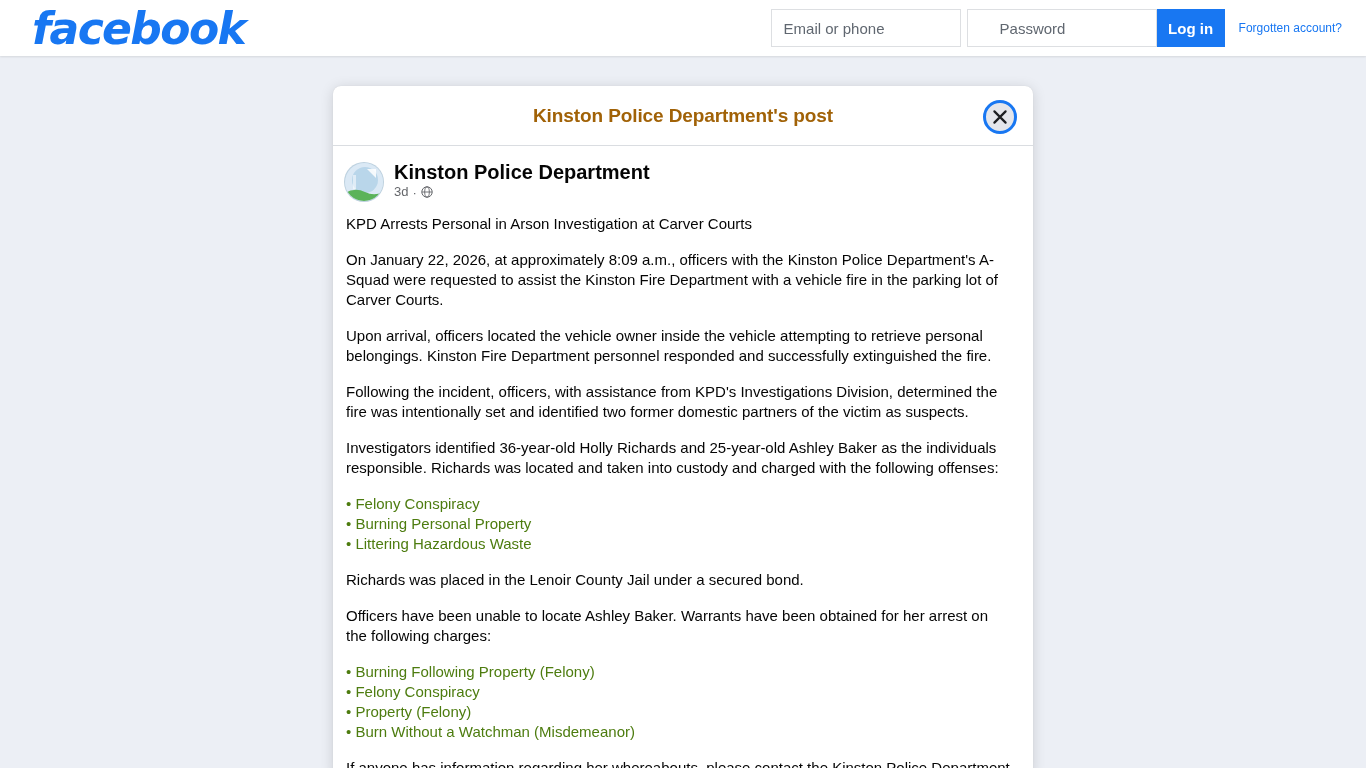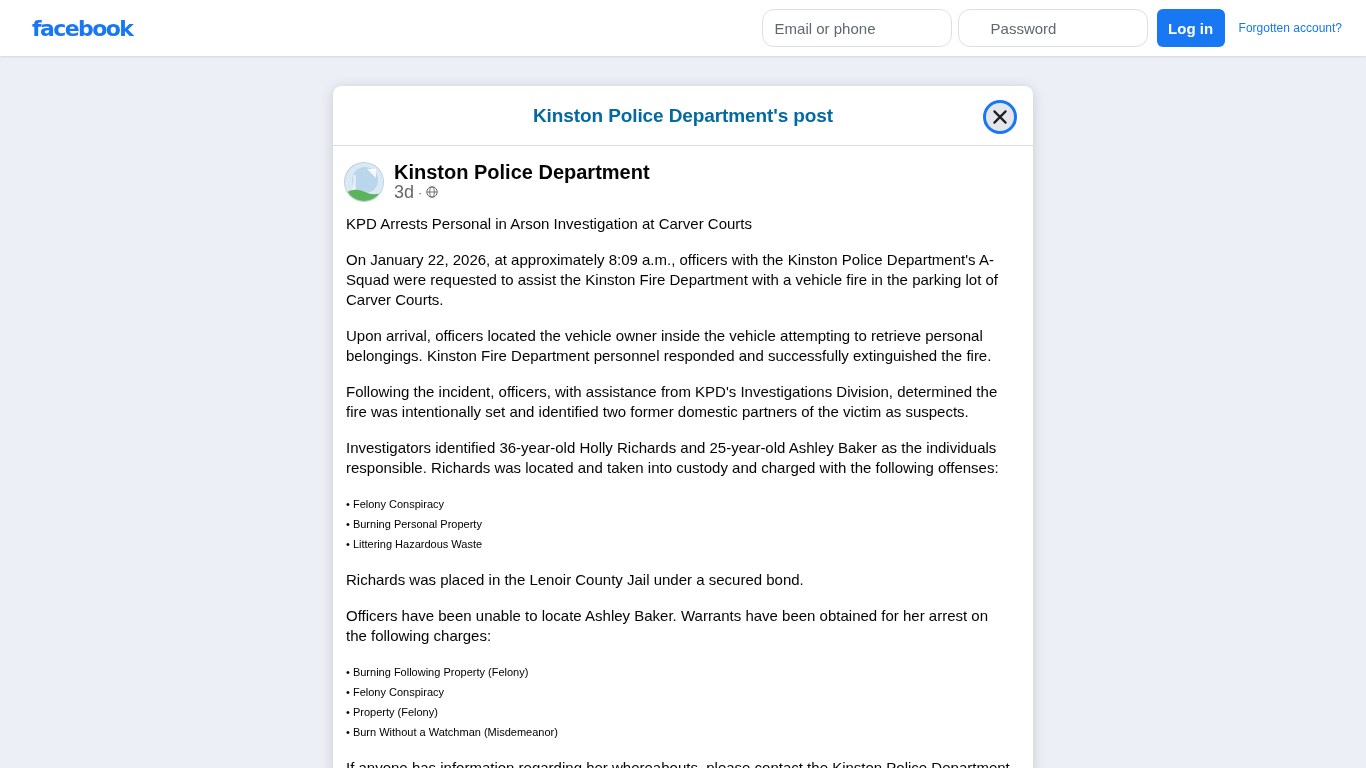--- a/index.html
+++ b/index.html
@@ -29,58 +29,58 @@
     background: #ffffff;
     box-shadow: 0 1px 2px rgba(0,0,0,0.10);
     display: flex;
     align-items: center;
     z-index: 20;
   }
   #fb-logo {
     position: absolute;
     left: 32px;
     top: 12px;
-    font-size: 22px;
+    font-size: 44px;
     line-height: 33px;
     font-weight: bold;
     letter-spacing: -1.6px;
     color: #1877f2;
     font-family: "DejaVu Sans", sans-serif;
     user-select: none;
+    font-style: italic;
   }
   #login-form {
     position: absolute;
     right: 24px;
     top: 9px;
     display: flex;
     align-items: center;
   }
   .login-input {
     width: 190px;
     height: 38px;
     border: 1px solid #dddfe2;
-    border-radius: 12px;
+    border-radius: 0;
     background: #fff;
     font-size: 15px;
     color: #1c1e21;
     padding: 0 12px;
     outline: none;
     font-family: "Liberation Sans", sans-serif;
   }
   .login-input::placeholder { color: #606770; opacity: 1; }
   #password-field { margin-left: 6px; padding-left: 32px; }
   #login-button {
-    margin-left: 9px;
     height: 38px;
     min-width: 68px;
     padding: 0 8px;
     background: #1877f2;
     color: #fff;
     border: none;
-    border-radius: 6px;
+    border-radius: 0;
     font-size: 15px;
     font-weight: bold;
     cursor: pointer;
     font-family: "Liberation Sans", sans-serif;
   }
   #forgotten-account-link {
     margin-left: 14px;
     color: #1877f2;
     font-size: 12px;
     text-decoration: none;
@@ -105,21 +105,21 @@
     position: relative;
     height: 60px;
     border-bottom: 1px solid #dadde1;
     display: flex;
     align-items: center;
     justify-content: center;
   }
   #modal-title {
     font-size: 19px;
     font-weight: bold;
-    color: #0369a1;
+    color: #a16207;
     letter-spacing: -0.1px;
   }
   #close-button {
     position: absolute;
     right: 16px;
     top: 14px;
     width: 34px;
     height: 34px;
     border-radius: 50%;
     background: #e4e6eb;
@@ -164,21 +164,21 @@
     color: #050505;
     line-height: 19px;
     cursor: pointer;
   }
   #post-meta-row {
     display: flex;
     align-items: center;
     margin-top: 2px;
   }
   #post-time {
-    font-size: 18px;
+    font-size: 13px;
     color: #65676b;
     line-height: 16px;
     cursor: pointer;
   }
   #meta-separator {
     font-size: 13px;
     color: #65676b;
     margin: 0 4px;
   }
   #globe-icon { display: block; }
@@ -190,23 +190,23 @@
     padding-left: 2px;
   }
   #post-text p {
     margin: 0 0 16px 0;
   }
   #post-text p:last-child { margin-bottom: 0; }
   .bullet-block {
     margin: 0 0 16px 0;
   }
   .bullet-line {
-    font-size: 11px;
+    font-size: 15px;
     line-height: 20px;
-    color: #000000;
+    color: #4d7c0f;
   }
 </style>
 </head>
 <body>
 
 <div id="page">
 
   <div id="topbar">
     <div id="fb-logo">facebook</div>
 

